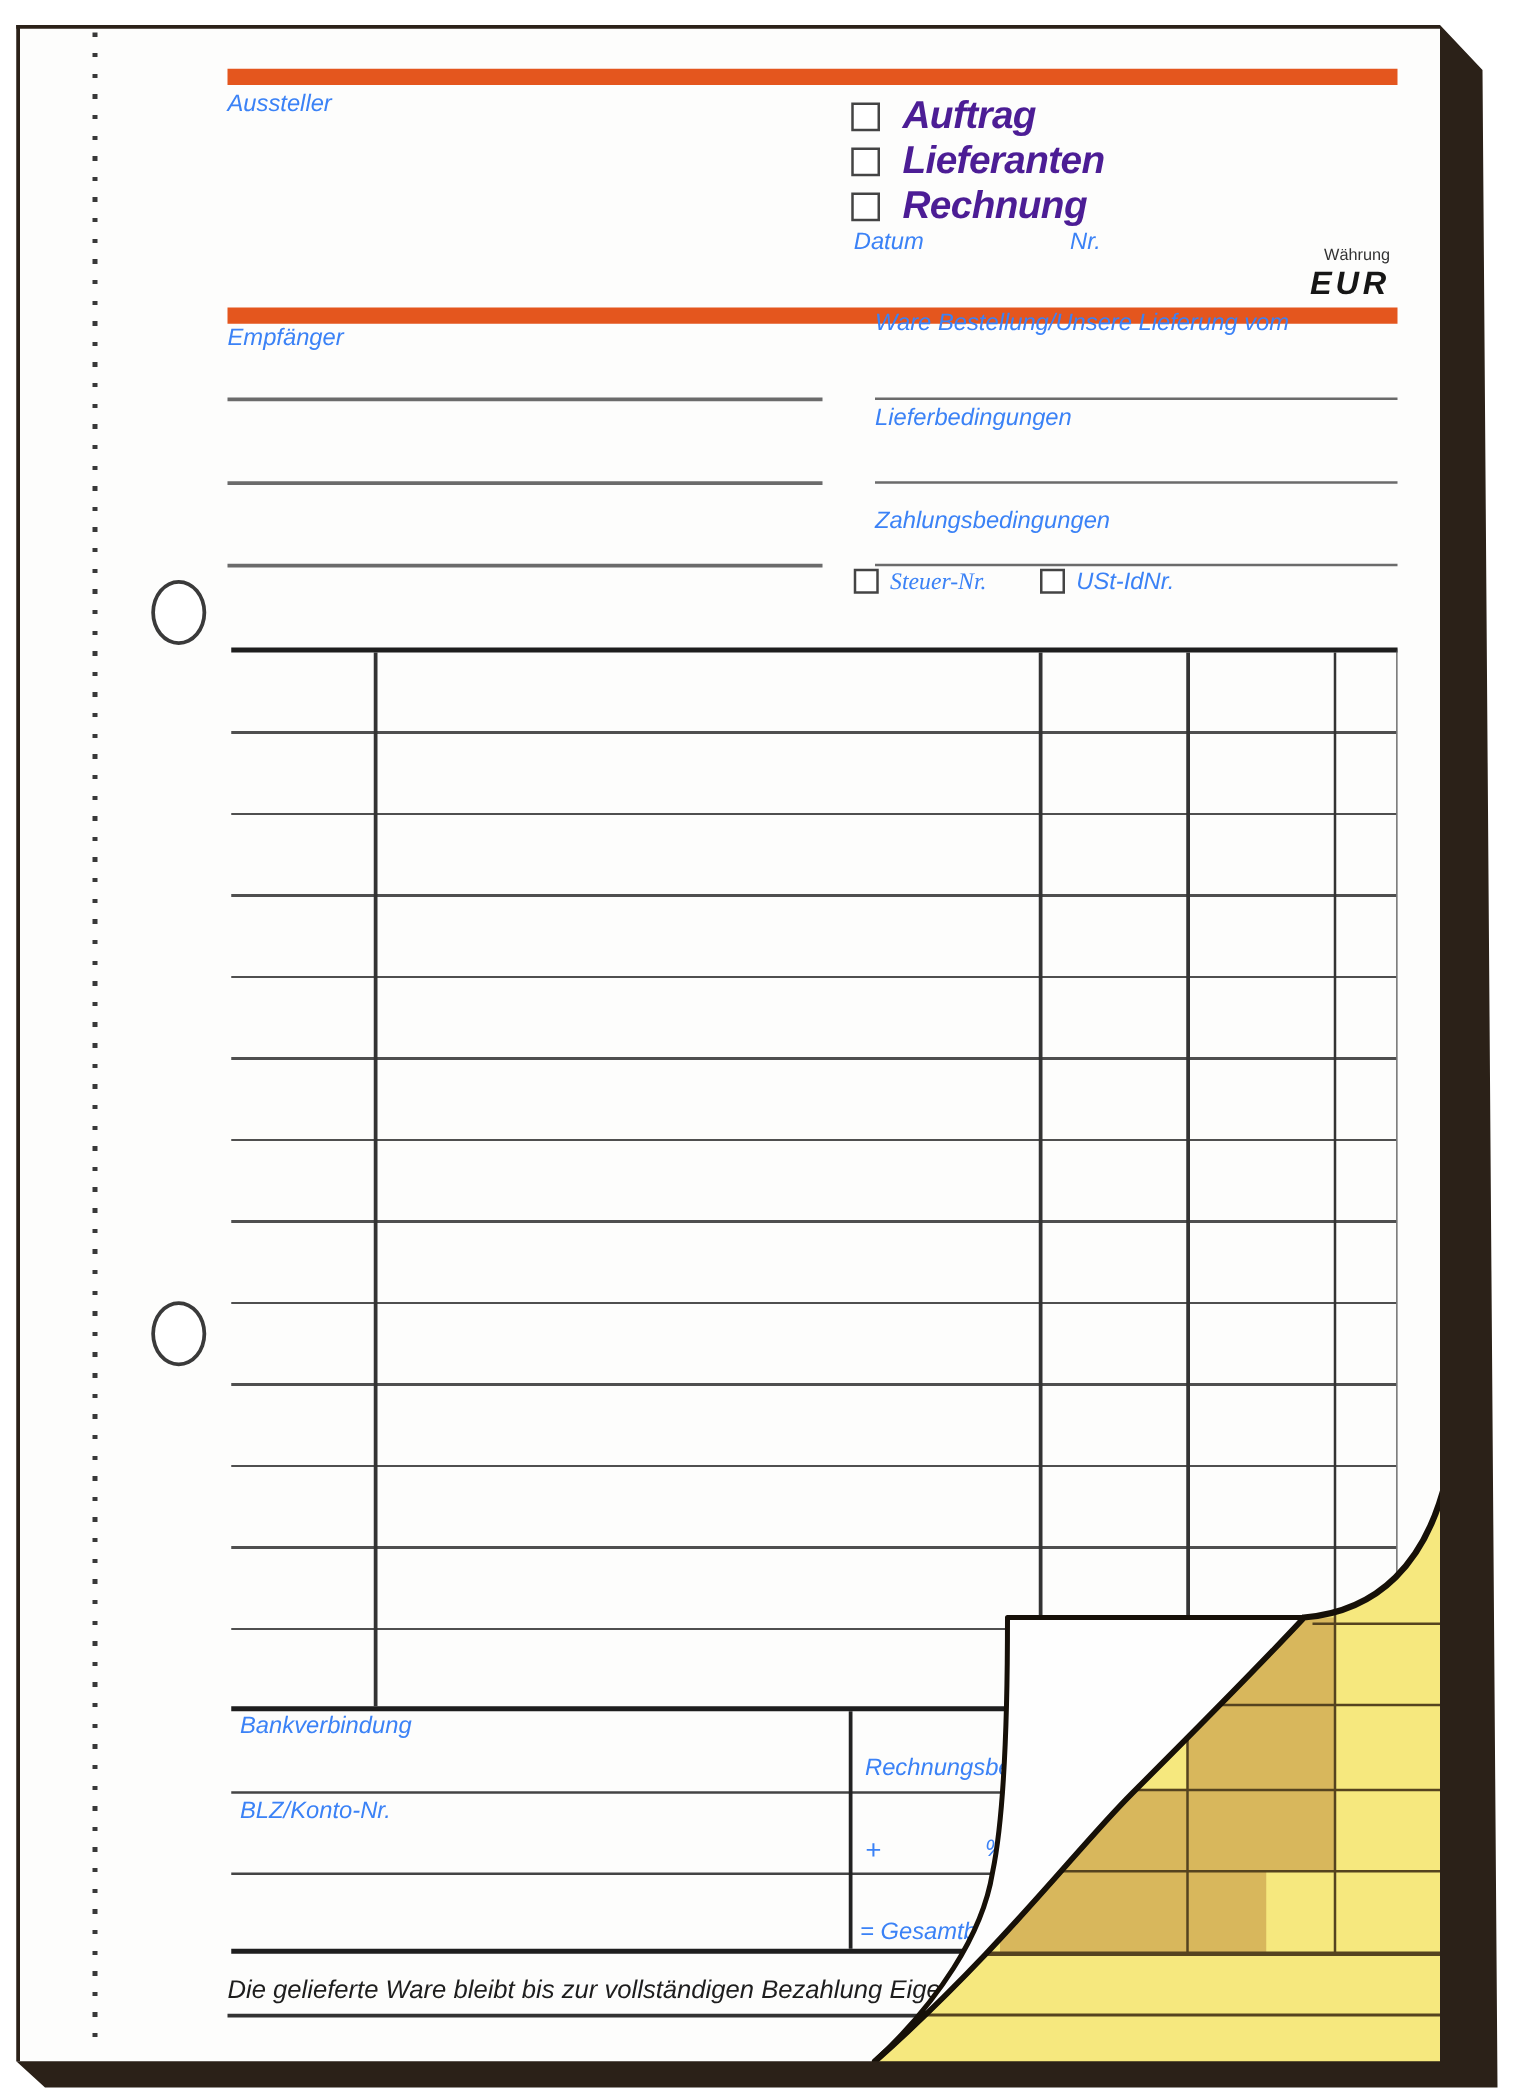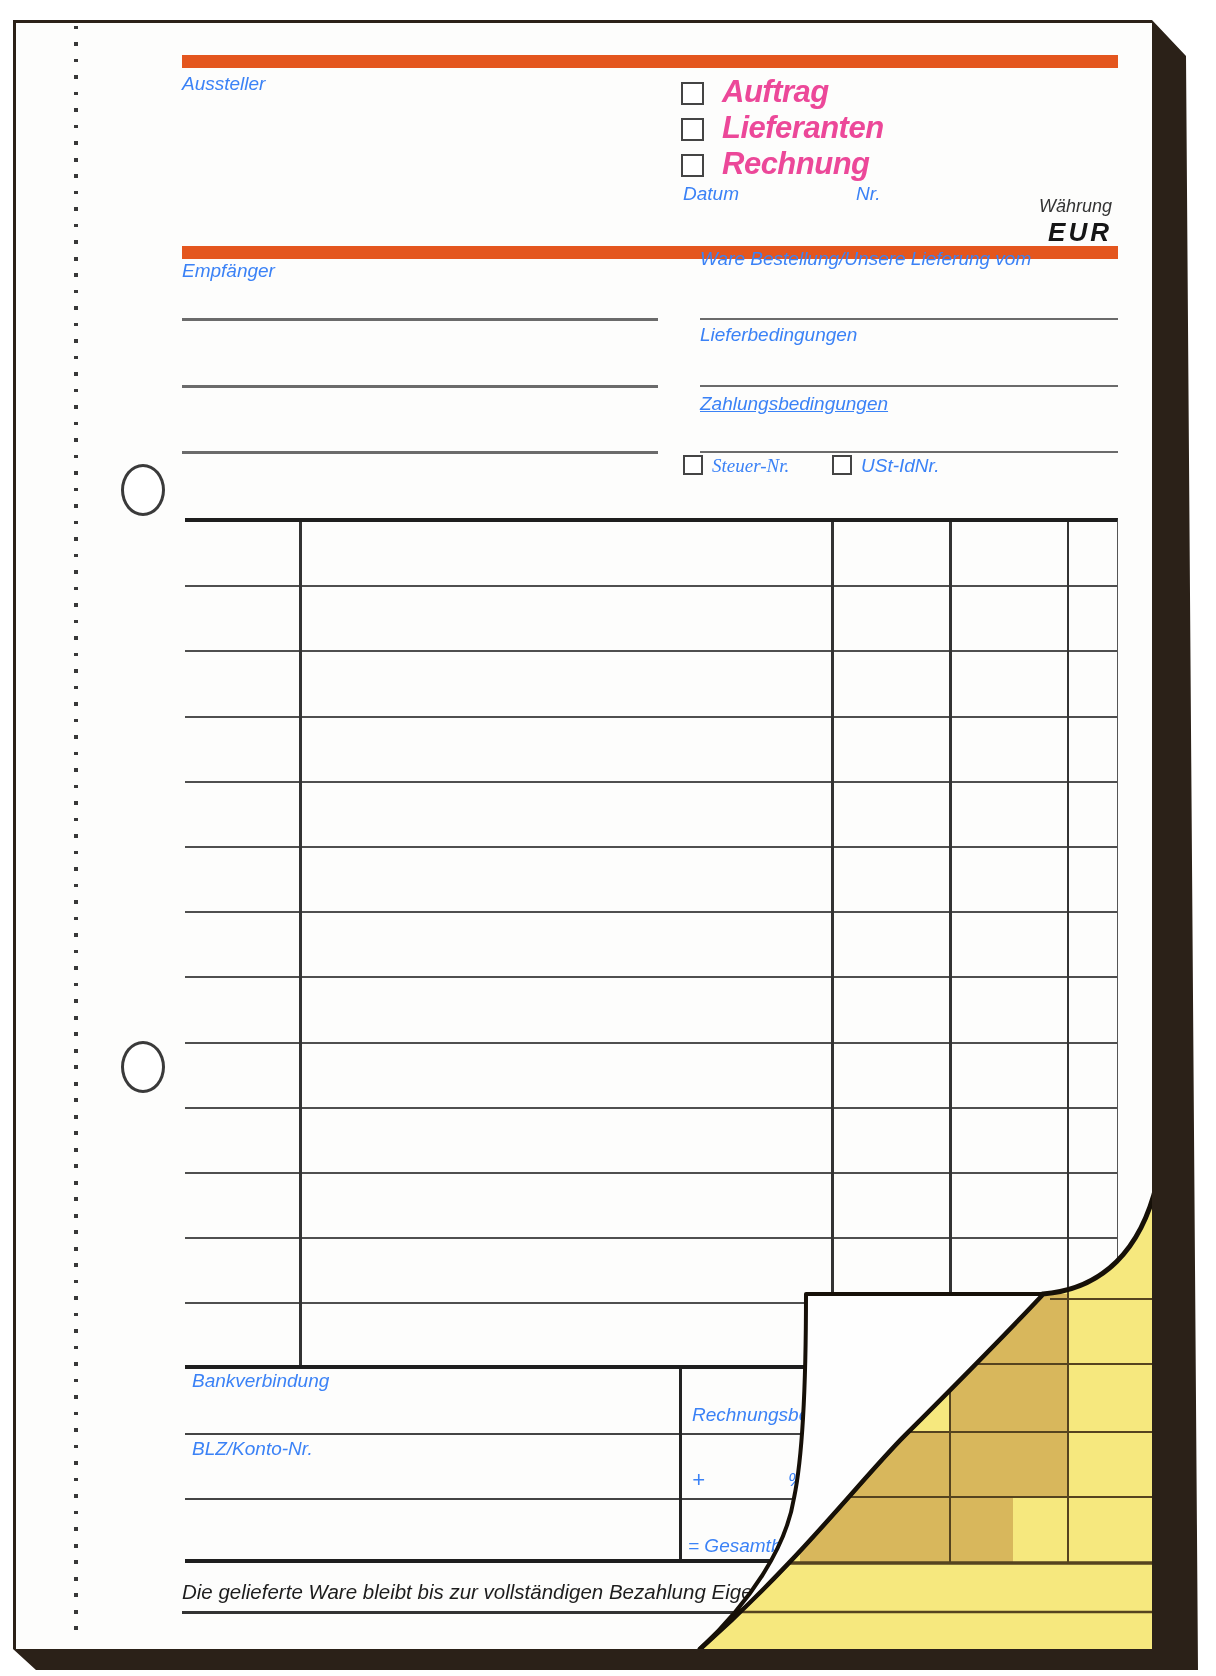--- a/index.html
+++ b/index.html
@@ -21,22 +21,22 @@
   .perforation{
     left:74px;top:26px;width:4px;height:1606px;
     background:repeating-linear-gradient(to bottom,#383838 0 3.5px,transparent 3.5px 16.5px);
   }
   .punch-hole{
     width:44px;height:52px;border:3px solid #3a3a3a;border-radius:50%;
     background:#ffffff;box-sizing:border-box;left:121px;
   }
   .orange-bar{left:182px;width:936px;height:13px;background:#E4561E;}
   .lbl{font-style:italic;font-size:19px;line-height:1.1;color:#3b82f6;white-space:nowrap;}
-  .lbl-sm{font-style:italic;font-size:18px;color:#333;white-space:nowrap;}
-  .doc-type-label{font-style:italic;font-weight:bold;font-size:31px;letter-spacing:-0.5px;white-space:nowrap;color:#ec4899;}
+  .lbl-sm{font-size:13px;color:#333;white-space:nowrap;}
+  .doc-type-label{font-style:italic;font-weight:bold;font-size:31px;letter-spacing:-0.5px;white-space:nowrap;color:#4c1d95;}
   .checkbox{width:23px;height:23px;border:2.5px solid #444;background:#fff;box-sizing:border-box;}
   .checkbox-sm{width:20px;height:20px;border:2px solid #444;background:#fff;box-sizing:border-box;}
   .wline{height:2.5px;background:#6b6b6b;}
   .wline-r{height:2px;background:#6b6b6b;}
   .eur{font-style:italic;font-weight:bold;font-size:26px;letter-spacing:3px;color:#161616;}
   
   .item-table{
     left:185px;top:518px;width:933px;height:847px;box-sizing:border-box;
     border-top:4px solid #1e1e1e;border-right:1.5px solid #555;
     background:repeating-linear-gradient(to bottom,transparent 0 63.2px,#4f4f4f 63.2px 65.2px);
@@ -86,21 +86,21 @@
 
   <div class="abs lbl" style="left:182px;top:261px;">Empfänger</div>
   <div class="abs wline" style="left:182px;top:318px;width:476px;"></div>
   <div class="abs wline" style="left:182px;top:385px;width:476px;"></div>
   <div class="abs wline" style="left:182px;top:451px;width:476px;"></div>
 
   <div class="abs lbl" style="left:700px;top:249px;">Ware Bestellung/Unsere Lieferung vom</div>
   <div class="abs wline-r" style="left:700px;top:318px;width:418px;"></div>
   <div class="abs lbl" style="left:700px;top:325px;">Lieferbedingungen</div>
   <div class="abs wline-r" style="left:700px;top:385px;width:418px;"></div>
-  <div class="abs lbl" style="left:700px;top:394px;text-decoration:underline;">Zahlungsbedingungen</div>
+  <div class="abs lbl" style="left:700px;top:407px;">Zahlungsbedingungen</div>
   <div class="abs wline-r" style="left:700px;top:451px;width:418px;"></div>
 
   <div class="abs checkbox-sm" style="left:683px;top:455px;"></div>
   <div class="abs lbl" style="left:712px;top:456px;font-family:Liberation Serif, serif;">Steuer-Nr.</div>
   <div class="abs checkbox-sm" style="left:832px;top:455px;"></div>
   <div class="abs lbl" style="left:861px;top:456px;">USt-IdNr.</div>
 
   <div class="abs item-table">
     <div class="vline" style="left:114px;width:2.5px;"></div>
     <div class="vline" style="left:646px;width:2.5px;"></div>

